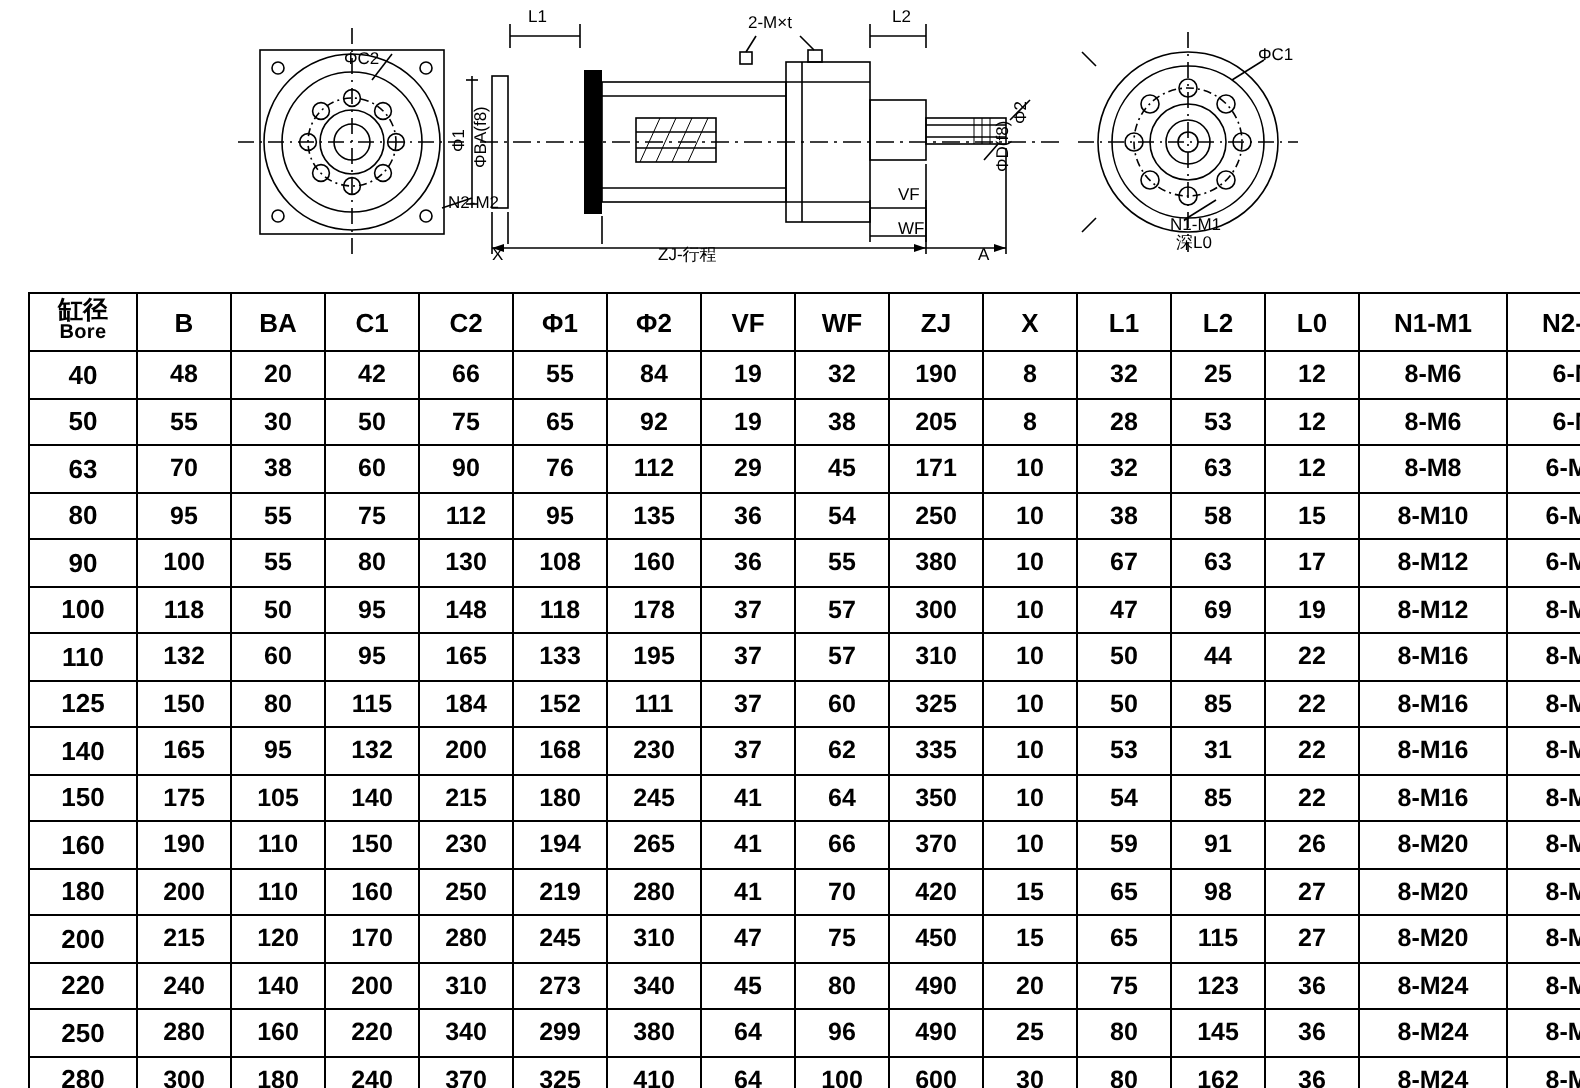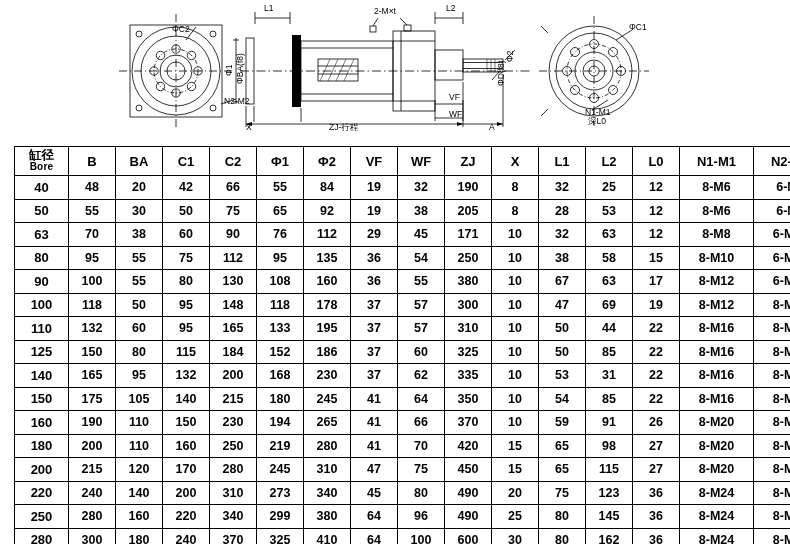--- a/index.html
+++ b/index.html
@@ -404,21 +404,21 @@
           <td>8-M16</td>
           <td>8-M16</td>
         </tr>
         <tr>
           <td class="first">125</td>
           <td>150</td>
           <td>80</td>
           <td>115</td>
           <td>184</td>
           <td>152</td>
-          <td>186</td>
+          <td>111</td>
           <td>37</td>
           <td>60</td>
           <td>325</td>
           <td>10</td>
           <td>50</td>
           <td>85</td>
           <td>22</td>
           <td>8-M16</td>
           <td>8-M16</td>
         </tr>

